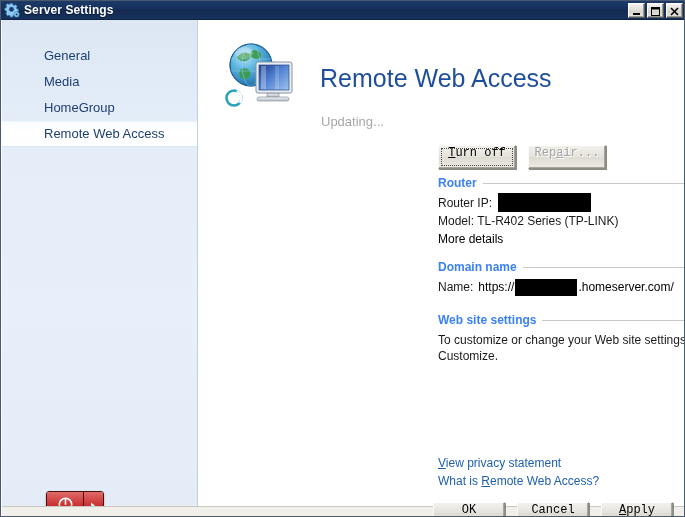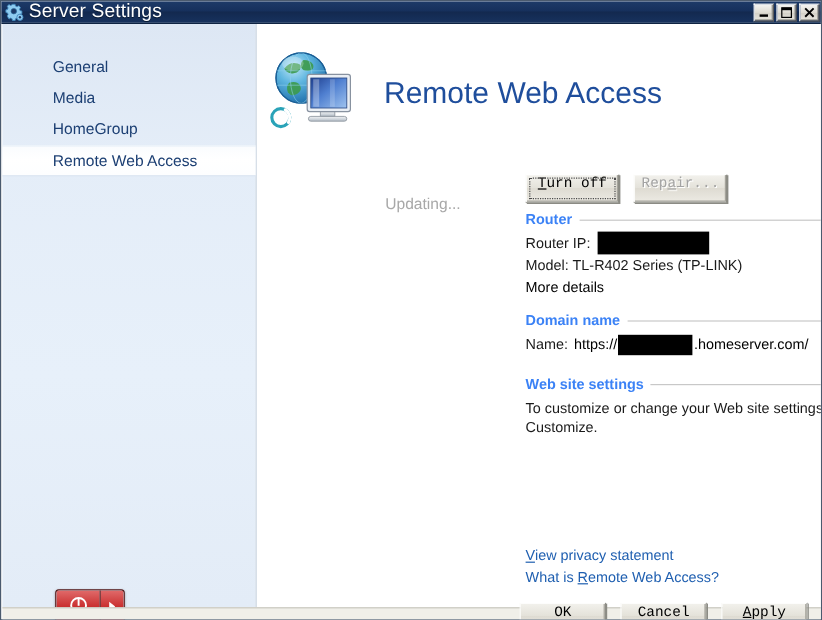--- a/index.html
+++ b/index.html
@@ -33,22 +33,22 @@
     border-bottom: 1px solid #0e2342;
   }
   #title-icon {
     width: 16px; height: 16px;
     margin-left: 3px; margin-right: 4px;
     position: relative;
     flex: none;
   }
   #title-text {
     color: #ffffff;
-    font-size: 16px;
-    font-weight: normal;
+    font-size: 12px;
+    font-weight: bold;
     letter-spacing: 0.1px;
     white-space: nowrap;
     text-shadow: 0 1px 0 #061730;
   }
   #win-buttons {
     position: absolute;
     right: 3px; top: 2px;
     display: flex;
     gap: 2px;
   }
@@ -61,21 +61,21 @@
     box-shadow: inset -1px -1px 0 #9a9a94;
     position: relative;
     box-sizing: border-box;
     cursor: default;
   }
 
   
   #sidebar {
     position: absolute;
     left: 1px; top: 19px;
-    width: 212px;
+    width: 196px;
     height: 486px;
     background: linear-gradient(to bottom, #dde7f4 0%, #e4edf8 22%, #e7f0fa 60%, #e3ecf7 100%);
     border-right: 1px solid #c3cfdd;
     box-sizing: border-box;
   }
   #nav {
     padding-top: 23px;
   }
   .nav-item {
     height: 26px;
@@ -122,21 +122,20 @@
     color: #1f4e9c;
     white-space: nowrap;
     line-height: 1;
   }
   #status-text {
     position: absolute;
     left: 98px; top: 78px;
     font-size: 13px;
     color: #a8a8a8;
     white-space: nowrap;
-    margin-top: 48px;
   }
 
   
   #action-row {
     position: absolute;
     left: 224px; top: 125px;
     display: flex;
     gap: 12px;
   }
   .btn {

